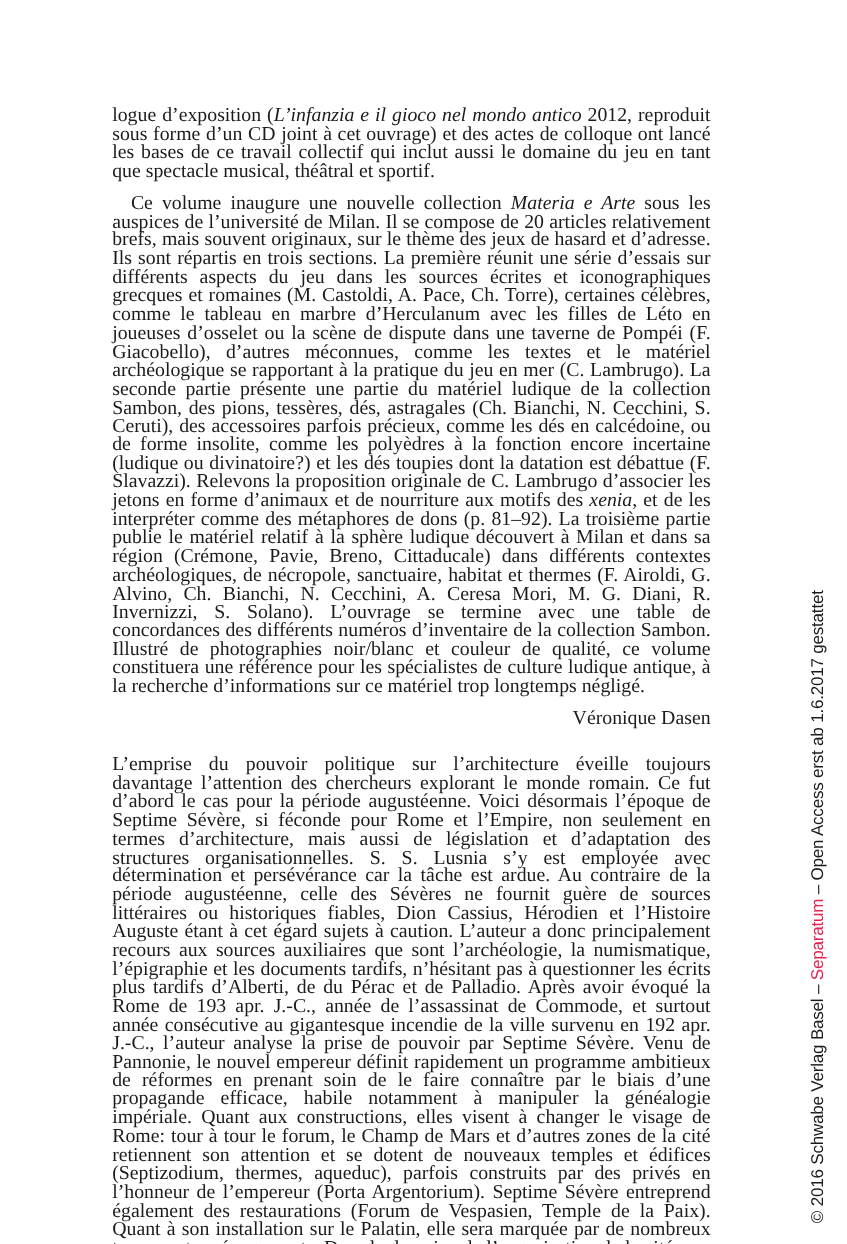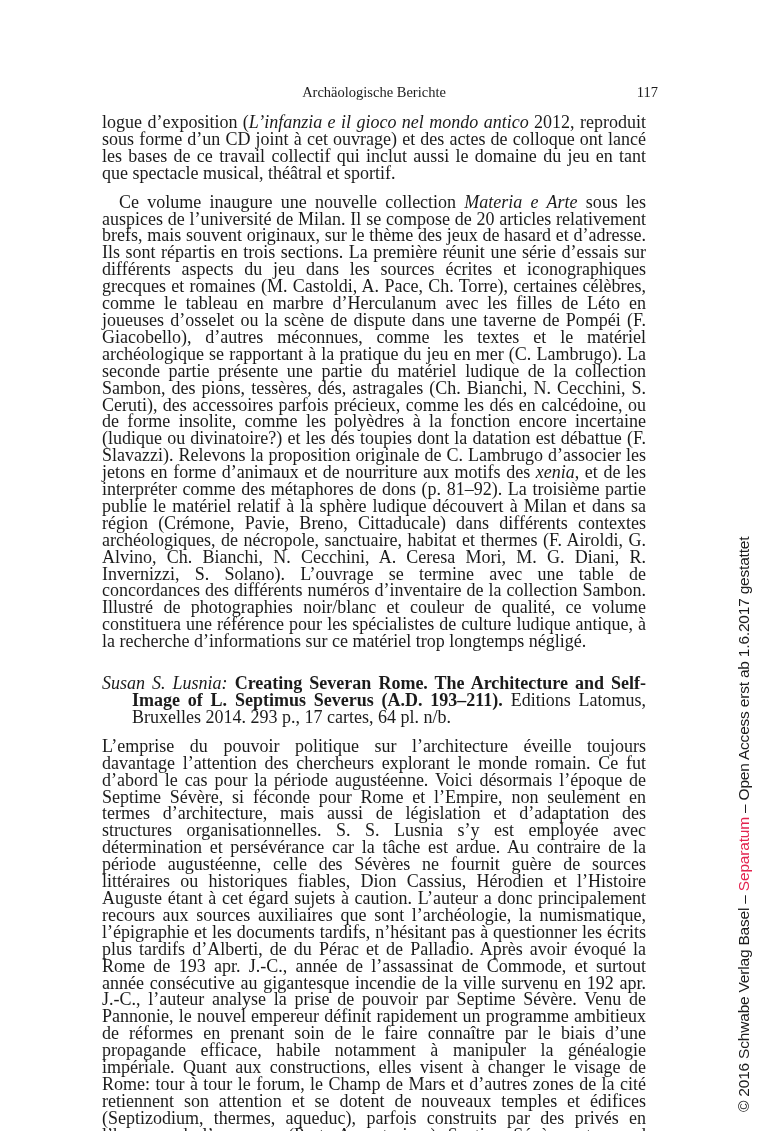--- a/index.html
+++ b/index.html
@@ -65,32 +65,28 @@
   }
   .separatum { color: #e3234f; }
 </style>
 </head>
 <body>
 
 <div class="page">
 
   <div class="column">
 
-    <div class="running-head-row">
-      <span class="running-head">Archäologische Berichte</span>
-      <span class="page-number">117</span>
-    </div>
 
     <section>
       <p>logue d’exposition (<i>L’infanzia e il gioco nel mondo antico</i> 2012, reproduit sous forme d’un CD joint à cet ouvrage) et des actes de colloque ont lancé les bases de ce travail collectif qui inclut aussi le domaine du jeu en tant que spectacle musical, théâtral et sportif.</p>
       <p class="indented">Ce volume inaugure une nouvelle collection <i>Materia e Arte</i> sous les auspices de l’université de Milan. Il se compose de 20 articles relativement brefs, mais souvent originaux, sur le thème des jeux de hasard et d’adresse. Ils sont répartis en trois sections. La première réunit une série d’essais sur différents aspects du jeu dans les sources écrites et iconographiques grecques et romaines (M. Castoldi, A. Pace, Ch. Torre), certaines célèbres, comme le tableau en marbre d’Herculanum avec les filles de Léto en joueuses d’osselet ou la scène de dispute dans une taverne de Pompéi (F. Giacobello), d’autres méconnues, comme les textes et le matériel archéologique se rapportant à la pratique du jeu en mer (C. Lambrugo). La seconde partie présente une partie du matériel ludique de la collection Sambon, des pions, tessères, dés, astragales (Ch. Bianchi, N. Cecchini, S. Ceruti), des accessoires parfois précieux, comme les dés en calcédoine, ou de forme insolite, comme les polyèdres à la fonction encore incertaine (ludique ou divinatoire?) et les dés toupies dont la datation est débattue (F. Slavazzi). Relevons la proposition originale de C. Lambrugo d’associer les jetons en forme d’animaux et de nourriture aux motifs des <i>xenia</i>, et de les interpréter comme des métaphores de dons (p. 81–92). La troisième partie publie le matériel relatif à la sphère ludique découvert à Milan et dans sa région (Crémone, Pavie, Breno, Cittaducale) dans différents contextes archéologiques, de nécropole, sanctuaire, habitat et thermes (F. Airoldi, G. Alvino, Ch. Bianchi, N. Cecchini, A. Ceresa Mori, M. G. Diani, R. Invernizzi, S. Solano). L’ouvrage se termine avec une table de concordances des différents numéros d’inventaire de la collection Sambon. Illustré de photographies noir/blanc et couleur de qualité, ce volume constituera une référence pour les spécialistes de culture ludique antique, à la recherche d’informations sur ce matériel trop longtemps négligé.</p>
+      <p class="signature">Véronique Dasen</p>
     </section>
 
     <section class="review-second">
-      <p class="review-heading"><i>Susan S. Lusnia:</i> <b>Creating Severan Rome. The Architecture and Self-Image of L. Septimus Severus (A.D. 193–211).</b> Editions Latomus, Bruxelles 2014. 293 p., 17 cartes, 64 pl. n/b.</p>
       <p>L’emprise du pouvoir politique sur l’architecture éveille toujours davantage l’attention des chercheurs explorant le monde romain. Ce fut d’abord le cas pour la période augustéenne. Voici désormais l’époque de Septime Sévère, si féconde pour Rome et l’Empire, non seulement en termes d’architecture, mais aussi de législation et d’adaptation des structures organisationnelles. S. S. Lusnia s’y est employée avec détermination et persévérance car la tâche est ardue. Au contraire de la période augustéenne, celle des Sévères ne fournit guère de sources littéraires ou historiques fiables, Dion Cassius, Hérodien et l’Histoire Auguste étant à cet égard sujets à caution. L’auteur a donc principalement recours aux sources auxiliaires que sont l’archéologie, la numismatique, l’épigraphie et les documents tardifs, n’hésitant pas à questionner les écrits plus tardifs d’Alberti, de du Pérac et de Palladio. Après avoir évoqué la Rome de 193 apr. J.-C., année de l’assassinat de Commode, et surtout année consécutive au gigantesque incendie de la ville survenu en 192 apr. J.-C., l’auteur analyse la prise de pouvoir par Septime Sévère. Venu de Pannonie, le nouvel empereur définit rapidement un programme ambitieux de réformes en prenant soin de le faire connaître par le biais d’une propagande efficace, habile notamment à manipuler la généalogie impériale. Quant aux constructions, elles visent à changer le visage de Rome: tour à tour le forum, le Champ de Mars et d’autres zones de la cité retiennent son attention et se dotent de nouveaux temples et édifices (Septizodium, thermes, aqueduc), parfois construits par des privés en l’honneur de l’empereur (Porta Argentorium). Septime Sévère entreprend également des restaurations (Forum de Vespasien, Temple de la Paix). Quant à son installation sur le Palatin, elle sera marquée par de nombreux travaux et aménagements. Dans le domaine de l’organisation de la cité, son œuvre est également notable: S. S. Lusnia en évoque tous les aspects avec précision et pertinence, n’hésitant pas à remettre en question certaines hypothèses basées sur les textes anciens (Temple de Fortuna Muliebris) ou la lecture incertaine des monnaies (p. 215). Très bien documentée, abondamment illustrée, cette étude renouvelle incontestablement notre vision du début de la période sévérienne à Rome.</p>
     </section>
 
   </div>
 
   <div class="copyright-sidebar">
     <span>© 2016 Schwabe Verlag Basel – </span><span class="separatum">Separatum</span><span> – Open Access erst ab 1.6.2017 gestattet</span>
   </div>
 
 </div>

